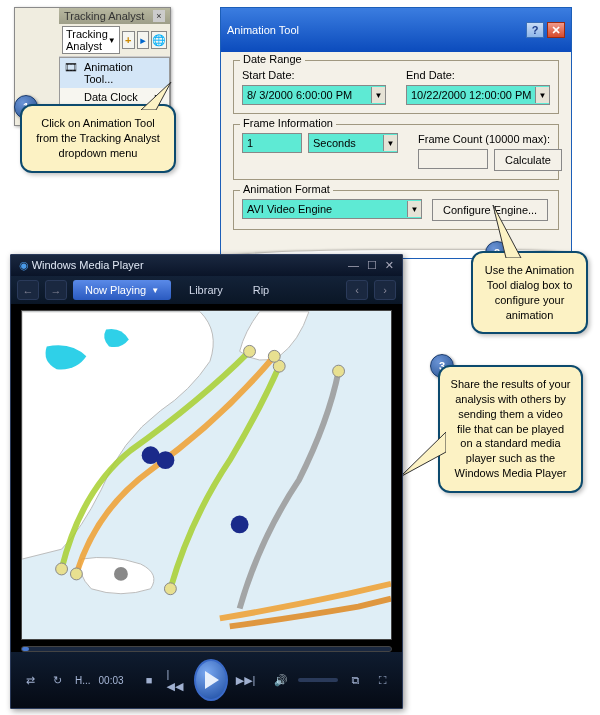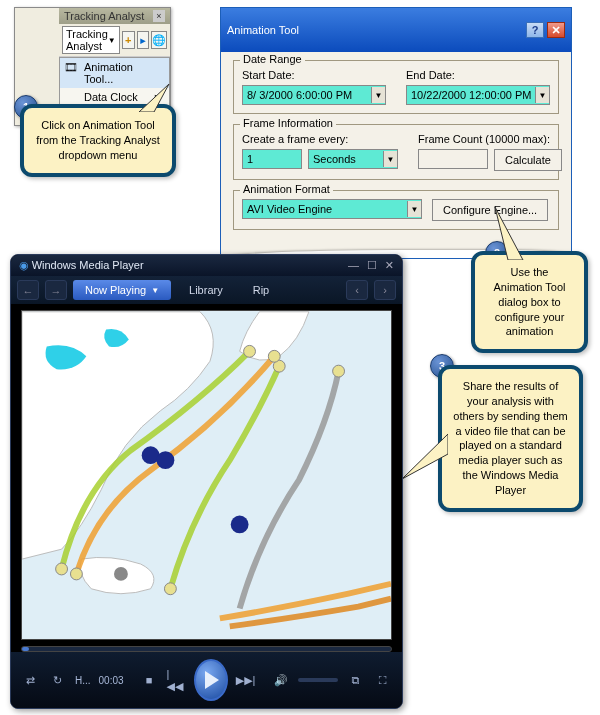--- a/index.html
+++ b/index.html
@@ -11,21 +11,21 @@
 .ta-close { width: 12px; height: 12px; background: #ccc; display: flex; align-items: center; justify-content: center; font-size: 9px; cursor: pointer; }
 .ta-row { display: flex; align-items: center; padding: 2px 3px; gap: 2px; border-bottom: 1px solid #ccc; }
 .ta-dd { border: 1px solid #888; background: #fff; padding: 1px 3px; flex: 1; display: flex; justify-content: space-between; align-items: center; }
 .ta-btn { width: 18px; height: 18px; border: 1px solid #888; background: #f5f5f0; display: flex; align-items: center; justify-content: center; cursor: pointer; }
 .ta-menu { background: #f7f6f0; border: 1px solid #999; }
 .ta-menu-item { padding: 3px 8px 3px 24px; position: relative; display: flex; justify-content: space-between; align-items: center; }
 .ta-menu-item.sel { background: #d4e6f7; }
 .ta-menu-icon { position: absolute; left: 4px; top: 3px; width: 14px; height: 14px; }
 
 
-.callout { position: absolute; background: #fcf2c4; border: 4px solid #0c4a6e; border-radius: 12px; padding: 10px; text-align: center; line-height: 1.35; font-size: 11px; box-shadow: 2px 2px 4px rgba(0,0,0,0.25); }
+.callout { position: absolute; background: #fcf2c4; border: 2px solid #0c4a6e; border-radius: 12px; padding: 10px; text-align: center; line-height: 1.35; font-size: 11px; box-shadow: 2px 2px 4px rgba(0,0,0,0.25); }
 .badge { position: absolute; width: 24px; height: 24px; border-radius: 50%; background: radial-gradient(circle at 35% 30%, #6b94d6, #25508f); color: #fff; display: flex; align-items: center; justify-content: center; font-weight: bold; font-size: 12px; border: 1px solid #1a3a6b; box-shadow: 1px 1px 3px rgba(0,0,0,0.4); }
 
 
 .anim-dialog { position: absolute; left: 220px; top: 7px; width: 352px; background: #f4f1e8; border: 1px solid #1c5eb8; }
 .anim-title { background: linear-gradient(#3b7de0,#0b4bbc); color: #fff; padding: 14px 6px; display: flex; justify-content: space-between; align-items: center; font-size: 12px; }
 .anim-tbtns { display: flex; gap: 3px; }
 .anim-tbtn { width: 18px; height: 16px; display: flex; align-items: center; justify-content: center; font-weight: bold; font-size: 11px; }
 .anim-help { background: linear-gradient(#c8dbf5,#8fb7ea); border: 1px solid #3a6fb8; color: #1a3a8a; }
 .anim-closebtn { background: linear-gradient(#f09a8c,#d64a2c); border: 1px solid #9a2a12; color: #fff; }
 .anim-body { padding: 8px 12px 0 12px; }
@@ -37,21 +37,21 @@
 .f-input { width: 100%; border: 1px solid #888; background: #5eead4; padding: 2px 4px; display: flex; justify-content: space-between; align-items: center; height: 20px; }
 .f-input.small { width: 60px; text-align: right; }
 .f-input.med { width: 90px; }
 .f-input.ro { background: #f4f1e8; }
 .f-button { border: 1px solid #888; background: #f4f1e8; padding: 2px 10px; height: 22px; cursor: pointer; }
 .dd-arrow { width: 14px; height: 16px; background: #e6e3d6; border-left: 1px solid #888; display: flex; align-items: center; justify-content: center; font-size: 8px; margin: -2px -4px -2px 0; }
 .torn-edge { height: 18px; background: #f4f1e8; position: relative; overflow: hidden; }
 .torn-edge::after { content: ''; position: absolute; left: -5px; right: -5px; bottom: -8px; height: 16px; background: #fff; border-radius: 50% 20% 60% 30% / 60% 40% 50% 40%; box-shadow: 0 -1px 2px rgba(0,0,0,0.25); }
 
 
-.wmp { position: absolute; left: 10px; top: 254px; width: 393px; height: 455px; background: #000; border-radius: 8px; border: 1px solid #2a3a5a; overflow: hidden; box-shadow: 2px 2px 6px rgba(0,0,0,0.4); }
+.wmp { position: absolute; left: 10px; top: 254px; width: 393px; height: 455px; background: #000; border-radius: 1px; border: 1px solid #2a3a5a; overflow: hidden; box-shadow: 2px 2px 6px rgba(0,0,0,0.4); }
 .wmp-title { background: linear-gradient(#1a2840,#0a1428); color: #e0e8f5; padding: 4px 8px; display: flex; justify-content: space-between; align-items: center; font-size: 11px; }
 .wmp-tbtns { display: flex; gap: 8px; color: #aab; }
 .wmp-tbtn { cursor: pointer; font-size: 11px; }
 .wmp-tabs { background: linear-gradient(#132238,#0a1626); padding: 4px 6px; display: flex; align-items: center; gap: 6px; }
 .wmp-navbtn { width: 22px; height: 20px; border: 1px solid #2a3a5a; border-radius: 3px; background: #1a2840; display: flex; align-items: center; justify-content: center; color: #889; cursor: pointer; }
 .wmp-tab { padding: 4px 12px; color: #d0d8e8; cursor: pointer; font-size: 11px; }
 .wmp-tab.active { background: linear-gradient(#5a8ae8,#2a5ac0); border-radius: 3px; color: #fff; display: flex; align-items: center; gap: 5px; }
 .wmp-videoarea { margin: 6px 10px; height: 330px; background: #dfeef6; border: 1px solid #444; position: relative; overflow: hidden; }
 .wmp-seek { margin: 0 10px; height: 6px; background: #1a2840; border: 1px solid #444; border-radius: 3px; position: relative; }
 .wmp-seek-fill { width: 2%; height: 100%; background: #4a7ad0; border-radius: 3px; }
@@ -142,21 +142,20 @@
             <span>10/22/2000 12:00:00 PM</span>
             <span class="dd-arrow">▼</span>
           </div>
         </div>
       </div>
     </div>
     <div class="fieldset">
       <span class="fieldset-legend">Frame Information</span>
       <div class="f-row">
         <div class="f-col">
-          <span class="f-label">Create a frame every:</span>
           <div style="display:flex;gap:6px">
             <div class="f-input small">
                 <span>1</span>
               </div>
             <div class="f-input med">
               <span>Seconds</span>
               <span class="dd-arrow">▼</span>
             </div>
           </div>
         </div>

